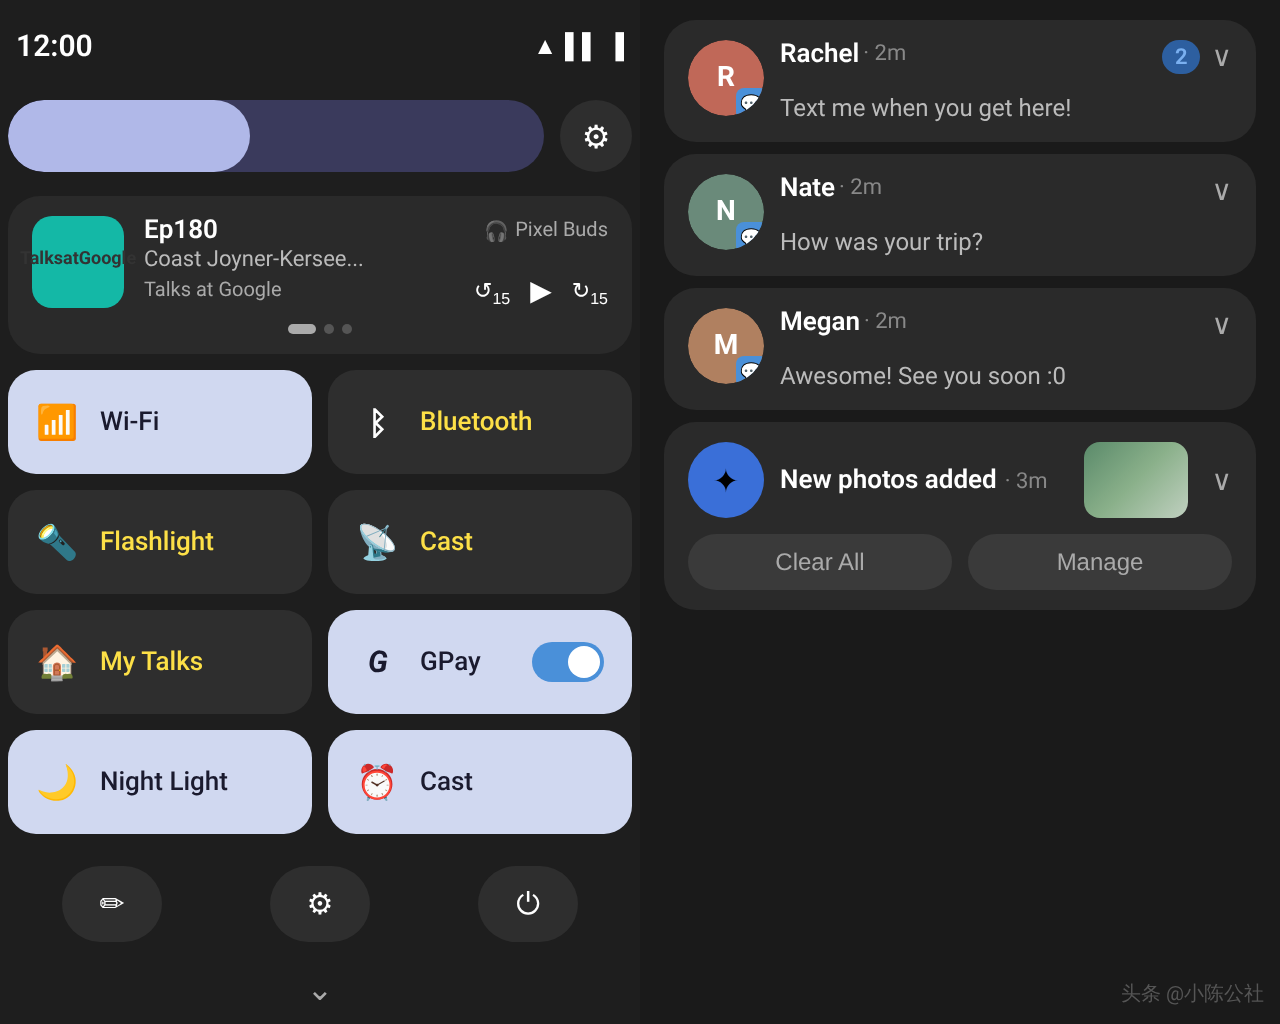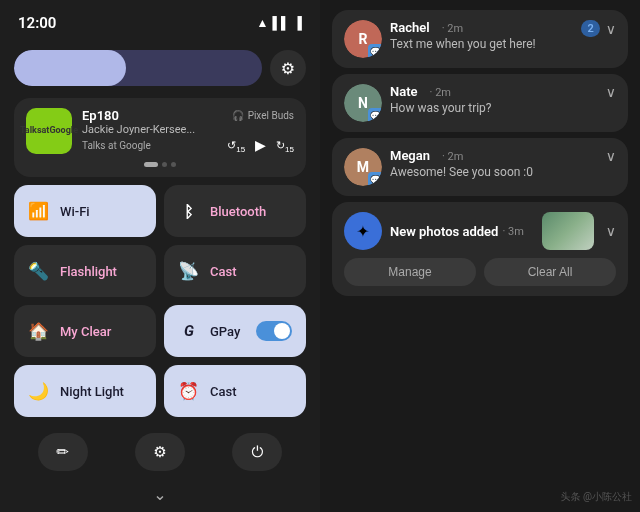--- a/index.html
+++ b/index.html
@@ -11,21 +11,21 @@
       overflow: hidden;
       display: flex;
       position: relative;
     }
 
     
     .left-panel {
       width: 320px;
       height: 512px;
       background: #1e1e1e;
-      padding: 12px 14px;
+      padding: 12px 4px;
       display: flex;
       flex-direction: column;
       gap: 8px;
     }
 
     .status-bar {
       display: flex;
       justify-content: space-between;
       align-items: center;
       padding: 2px 4px;
@@ -93,21 +93,21 @@
 
     .media-top {
       display: flex;
       align-items: center;
       gap: 10px;
     }
 
     .media-logo {
       width: 46px;
       height: 46px;
-      background: #84cc16;
+      background: #14b8a6;
       border-radius: 10px;
       display: flex;
       align-items: center;
       justify-content: center;
       font-size: 9px;
       font-weight: bold;
       color: #333;
       text-align: center;
       line-height: 1.1;
       flex-shrink: 0;
@@ -209,21 +209,21 @@
     }
 
     .tile-icon {
       font-size: 17px;
       color: #fff;
       width: 22px;
       text-align: center;
     }
 
     .tile-label {
-      color: #f9a8d4;
+      color: #fde047;
       font-size: 13px;
       font-weight: 500;
     }
 
     .tile-toggle {
       margin-left: auto;
       width: 36px;
       height: 20px;
       background: #4a90d9;
       border-radius: 10px;
@@ -325,39 +325,39 @@
       font-size: 9px;
       color: #fff;
     }
 
     .notif-content {
       flex: 1;
     }
 
     .notif-header {
       display: flex;
-      align-items: flex-end;
-      gap: 12px;
+      align-items: flex-start;
+      gap: 2px;
     }
 
     .notif-name {
       color: #fff;
       font-size: 13px;
       font-weight: 600;
     }
 
     .notif-time {
       color: #888;
       font-size: 11px;
     }
 
     .notif-msg {
       color: #bbb;
       font-size: 12px;
-      margin-top: 2px;
+      margin-top: 12px;
     }
 
     .notif-actions {
       display: flex;
       align-items: center;
       gap: 6px;
       margin-left: auto;
       flex-shrink: 0;
     }
 
@@ -487,21 +487,21 @@
         <span>Google</span>
       </div>
       <div class="media-info">
         <div style="display:flex;align-items:center;justify-content:space-between;">
           <span class="media-title">Ep180</span>
           <span class="media-device">
             <span style="font-size:10px;">🎧</span>
             <span>Pixel Buds</span>
           </span>
         </div>
-        <div class="media-subtitle">Jackie Joyner-Kersee...</div>
+        <div class="media-subtitle">Coast Joyner-Kersee...</div>
         <div style="display:flex;align-items:center;justify-content:space-between;">
           <span class="media-source">Talks at Google</span>
           <div class="media-controls">
             <button class="media-btn">
               <span style="font-size:11px;">↺<sub style="font-size:8px;">15</sub></span>
             </button>
             <button class="media-btn">
               <span>▶</span>
             </button>
             <button class="media-btn">
@@ -535,21 +535,21 @@
       <span class="tile-label">Flashlight</span>
     </div>
 
     <div class="tile">
       <span class="tile-icon">📡</span>
       <span class="tile-label">Cast</span>
     </div>
 
     <div class="tile">
       <span class="tile-icon">🏠</span>
-      <span class="tile-label">My Clear</span>
+      <span class="tile-label">My Talks</span>
     </div>
 
     <div class="tile active">
       <span class="tile-icon" style="font-size:15px;font-weight:bold;font-style:italic;color:#1a1a2e;">G</span>
       <span class="tile-label">GPay</span>
       <div class="tile-toggle"></div>
     </div>
 
     <div class="tile active">
       <span class="tile-icon">🌙</span>
@@ -644,20 +644,20 @@
           <span class="photo-title">New photos added</span>
           <span class="notif-time">· 3m</span>
         </div>
       </div>
       <div class="photo-thumb">
         <div class="photo-thumb-inner"></div>
       </div>
       <span class="expand-btn" style="margin-left:4px;">∨</span>
     </div>
     <div class="photo-actions">
+      <button class="photo-action-btn">Clear All</button>
       <button class="photo-action-btn">Manage</button>
-      <button class="photo-action-btn">Clear All</button>
     </div>
   </div>
 
 </div>
 
 <div class="watermark">头条 @小陈公社</div>
 
 </body></html>

